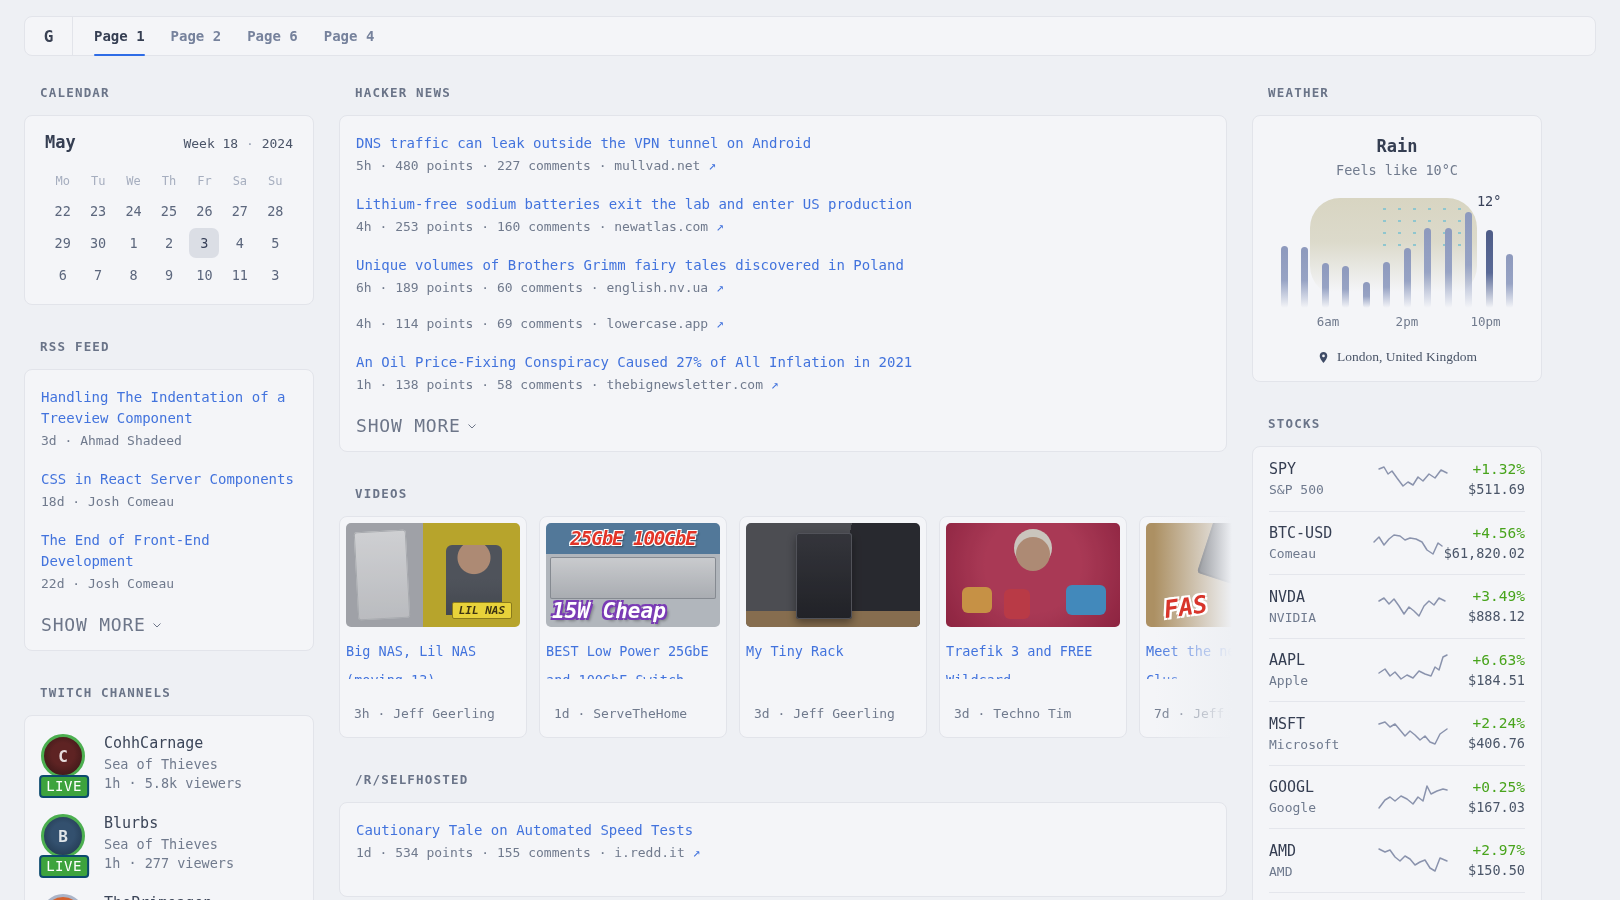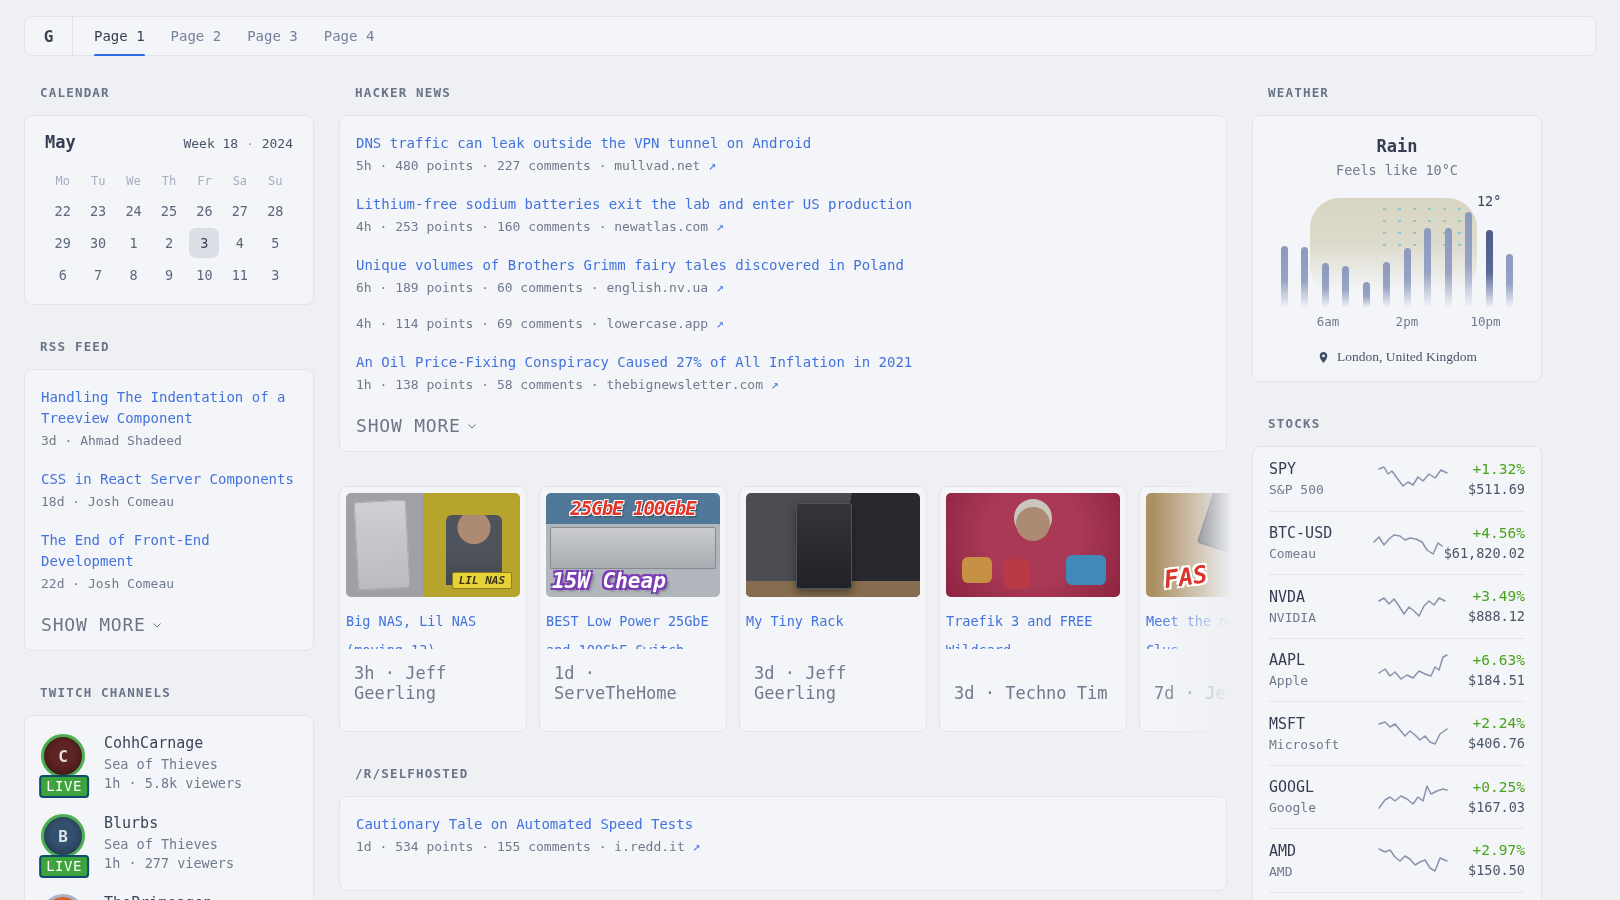--- a/index.html
+++ b/index.html
@@ -24,21 +24,21 @@
   .nav-logo {
     width:48px;
     display:flex; align-items:center; justify-content:center;
     border-right:1px solid #e2e4ea;
     font-size:16px; font-weight:600; color:#3a4254;
   }
   .nav-tabs { display:flex; align-items:stretch; margin-left:21px; gap:26px; }
   .tab {
     position:relative;
     display:flex; align-items:center;
-    font-size:14px; color:#76829c; cursor:pointer;
+    font-size:14px; color:#76829c; cursor:pointer;font-weight:bold;
   }
   .tab.active { color:#353e52; }
   .tab.active::after {
     content:""; position:absolute; left:0; right:0; bottom:-1px; height:2px;
     background:#2e6ce6; border-radius:1px;
   }
   
   .columns {
     display:grid;
     grid-template-columns:290px 888px 290px;
@@ -182,21 +182,21 @@
     box-shadow:inset 0 0 0 2px #1d1f22;
   }
   .badge-fas {
     bottom:6px; left:18px; color:#d8352b; font-size:24px; transform:rotate(-8deg);
     text-shadow:-2px -2px 0 #fff,2px -2px 0 #fff,-2px 2px 0 #fff,2px 2px 0 #fff;
   }
   .video-title {
     font-size:13.5px; line-height:29px; color:#4273dd; margin:10px 8px 0 0;
     max-height:42px; overflow:hidden; cursor:pointer;
   }
-  .video-meta { font-size:17px; color:#707a8d; margin:auto 8px 22px 8px; padding-top:14px; }
+  .video-meta { font-size:13px; color:#707a8d; margin:auto 8px 10px 8px; padding-top:14px; }
   
   .wx-card { padding:20px 26px 16px 26px; }
   .wx-cond { text-align:center; font-size:17px; font-weight:600; color:#353e52; }
   .wx-feels { text-align:center; font-size:13.5px; color:#707a8d; margin-top:6px; }
   .wx-chart { position:relative; height:108px; margin-top:22px; }
   .wx-cloud {
     position:absolute; left:13%; right:16%; top:-2px; bottom:12px;
     border-radius:30px;
     background:linear-gradient(to bottom, #d8d5c2 0%, #dcdacb 45%, rgba(222,220,206,0) 96%);
   }
@@ -245,21 +245,21 @@
   .stock-price { font-size:13.5px; color:#4a5568; margin-top:4px; }
 </style>
 </head>
 <body>
 
 <nav class="nav card">
   <div class="nav-logo">G</div>
   <div class="nav-tabs">
     <div class="tab active">Page 1</div>
     <div class="tab">Page 2</div>
-    <div class="tab">Page 3</div>
+    <div class="tab">Page 6</div>
     <div class="tab">Page 4</div>
   </div>
 </nav>
 
 <div class="columns">
 
   <div class="col">
 
     <div class="widget">
       <h2 class="widget-header">CALENDAR</h2>
@@ -393,20 +393,21 @@
         <div class="show-more">
           <span>SHOW MORE</span>
           <svg class="chev" viewBox="0 0 24 24">
               <polyline points="5 9 12 16 19 9"></polyline>
             </svg>
         </div>
       </div>
     </div>
 
     <div class="widget">
+      <h2 class="widget-header">VIDEOS</h2>
       <div class="videos-row">
         <div class="card video-card">
           <div class="thumb thumb-nas">
             <div class="tower"></div>
             <div class="person"></div>
             <div class="thumb-text badge-lilnas">LIL NAS</div>
           </div>
           <div class="video-title">Big NAS, Lil NAS (moving 13)</div>
           <div class="video-meta">3h · Jeff Geerling</div>
         </div>

